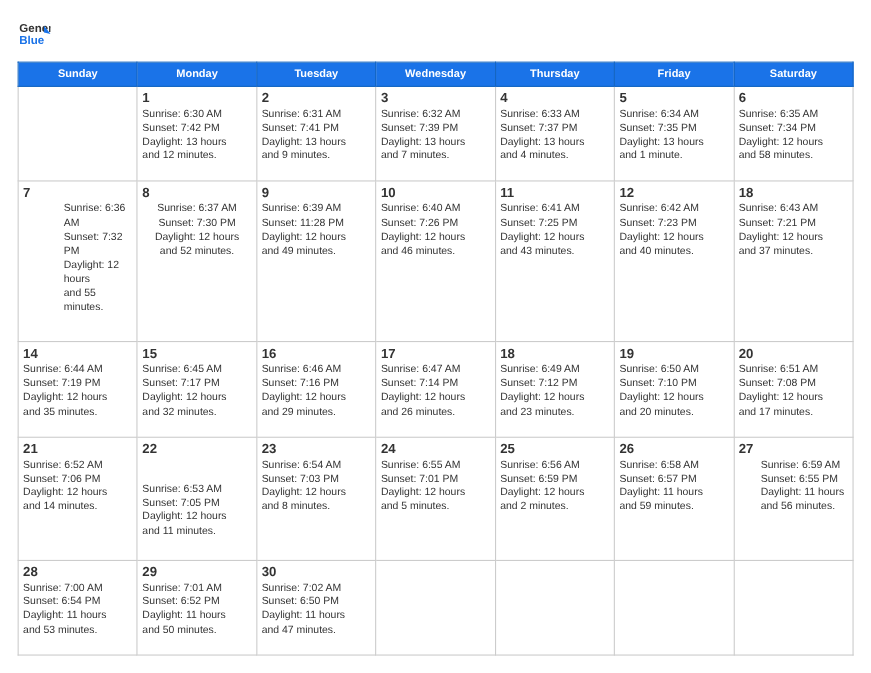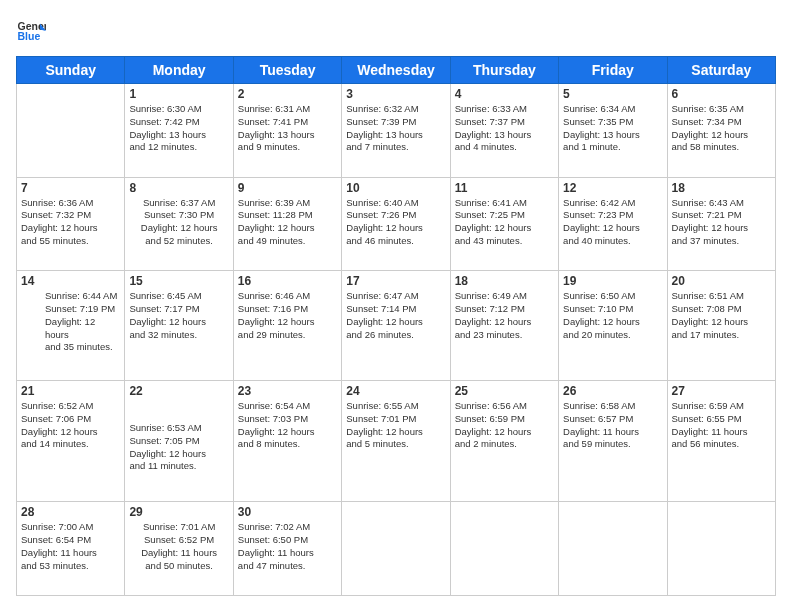--- a/index.html
+++ b/index.html
@@ -49,21 +49,21 @@
       border: 1px solid #ccc;
       border-collapse: collapse;
       width: 100%;
       table-layout: fixed;
     }
     .calendar th {
       background-color: #1a73e8;
       color: #fff;
       text-align: center;
       padding: 5px 4px;
-      font-size: 14px;
+      font-size: 10px;
       border: 1px solid #1565c0;
     }
     .calendar td {
       border: 1px solid #ccc;
       vertical-align: top;
       padding: 3px 4px;
       font-size: 10px;
       color: #333;
       width: calc(100% / 7);
     }
@@ -154,21 +154,21 @@
             <span class="day-number">6</span>
             <div class="day-info" style="white-space: pre-line;">Sunrise: 6:35 AM
 Sunset: 7:34 PM
 Daylight: 12 hours
 and 58 minutes.</div>
           </td>
         </tr>
         <tr>
           <td>
             <span class="day-number">7</span>
-            <div class="day-info" style="white-space: pre-line;">Sunrise: 6:36 AM
+            <div class="day-info" style="white-space: pre-line; margin-left: 37px;">Sunrise: 6:36 AM
 Sunset: 7:32 PM
 Daylight: 12 hours
 and 55 minutes.</div>
           </td>
           <td>
             <span class="day-number">8</span>
             <div class="day-info" style="white-space: pre-line; text-align: center;">Sunrise: 6:37 AM
 Sunset: 7:30 PM
 Daylight: 12 hours
 and 52 minutes.</div>
@@ -205,21 +205,21 @@
             <span class="day-number">18</span>
             <div class="day-info" style="white-space: pre-line;">Sunrise: 6:43 AM
 Sunset: 7:21 PM
 Daylight: 12 hours
 and 37 minutes.</div>
           </td>
         </tr>
         <tr>
           <td>
             <span class="day-number">14</span>
-            <div class="day-info" style="white-space: pre-line; margin-left: 24px;">Sunrise: 6:44 AM
+            <div class="day-info" style="white-space: pre-line;">Sunrise: 6:44 AM
 Sunset: 7:19 PM
 Daylight: 12 hours
 and 35 minutes.</div>
           </td>
           <td>
             <span class="day-number">15</span>
             <div class="day-info" style="white-space: pre-line;">Sunrise: 6:45 AM
 Sunset: 7:17 PM
 Daylight: 12 hours
 and 32 minutes.</div>
@@ -298,37 +298,37 @@
           </td>
           <td>
             <span class="day-number">26</span>
             <div class="day-info" style="white-space: pre-line;">Sunrise: 6:58 AM
 Sunset: 6:57 PM
 Daylight: 11 hours
 and 59 minutes.</div>
           </td>
           <td>
             <span class="day-number">27</span>
-            <div class="day-info" style="white-space: pre-line;">Sunrise: 6:59 AM
+            <div class="day-info" style="white-space: pre-line; margin-left: 20px;">Sunrise: 6:59 AM
 Sunset: 6:55 PM
 Daylight: 11 hours
 and 56 minutes.</div>
           </td>
         </tr>
         <tr>
           <td>
             <span class="day-number">28</span>
             <div class="day-info" style="white-space: pre-line;">Sunrise: 7:00 AM
 Sunset: 6:54 PM
 Daylight: 11 hours
 and 53 minutes.</div>
           </td>
           <td>
             <span class="day-number">29</span>
-            <div class="day-info" style="white-space: pre-line; text-align: center;">Sunrise: 7:01 AM
+            <div class="day-info" style="white-space: pre-line;">Sunrise: 7:01 AM
 Sunset: 6:52 PM
 Daylight: 11 hours
 and 50 minutes.</div>
           </td>
           <td>
             <span class="day-number">30</span>
             <div class="day-info" style="white-space: pre-line;">Sunrise: 7:02 AM
 Sunset: 6:50 PM
 Daylight: 11 hours
 and 47 minutes.</div>

